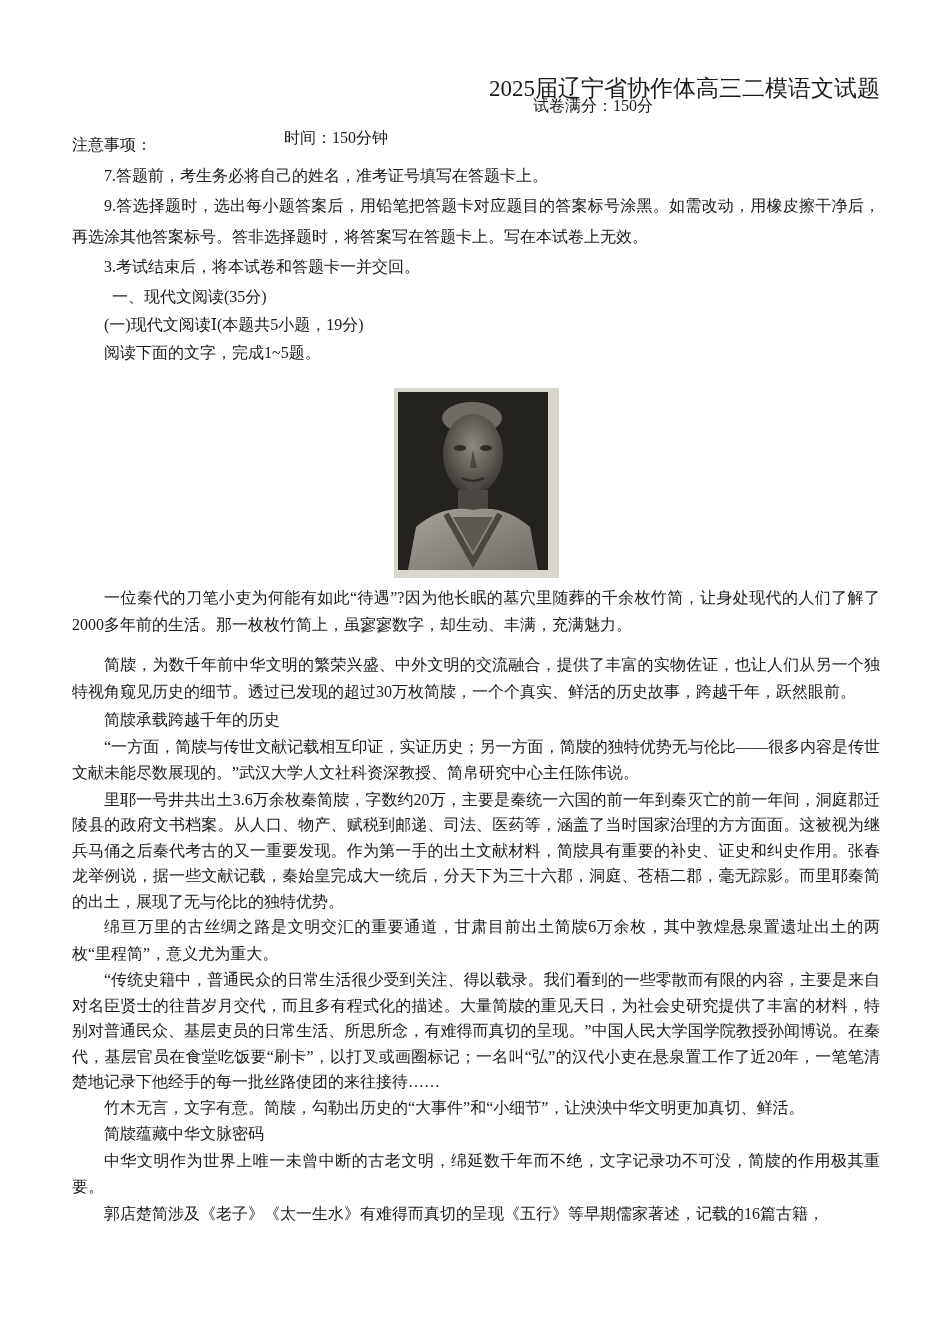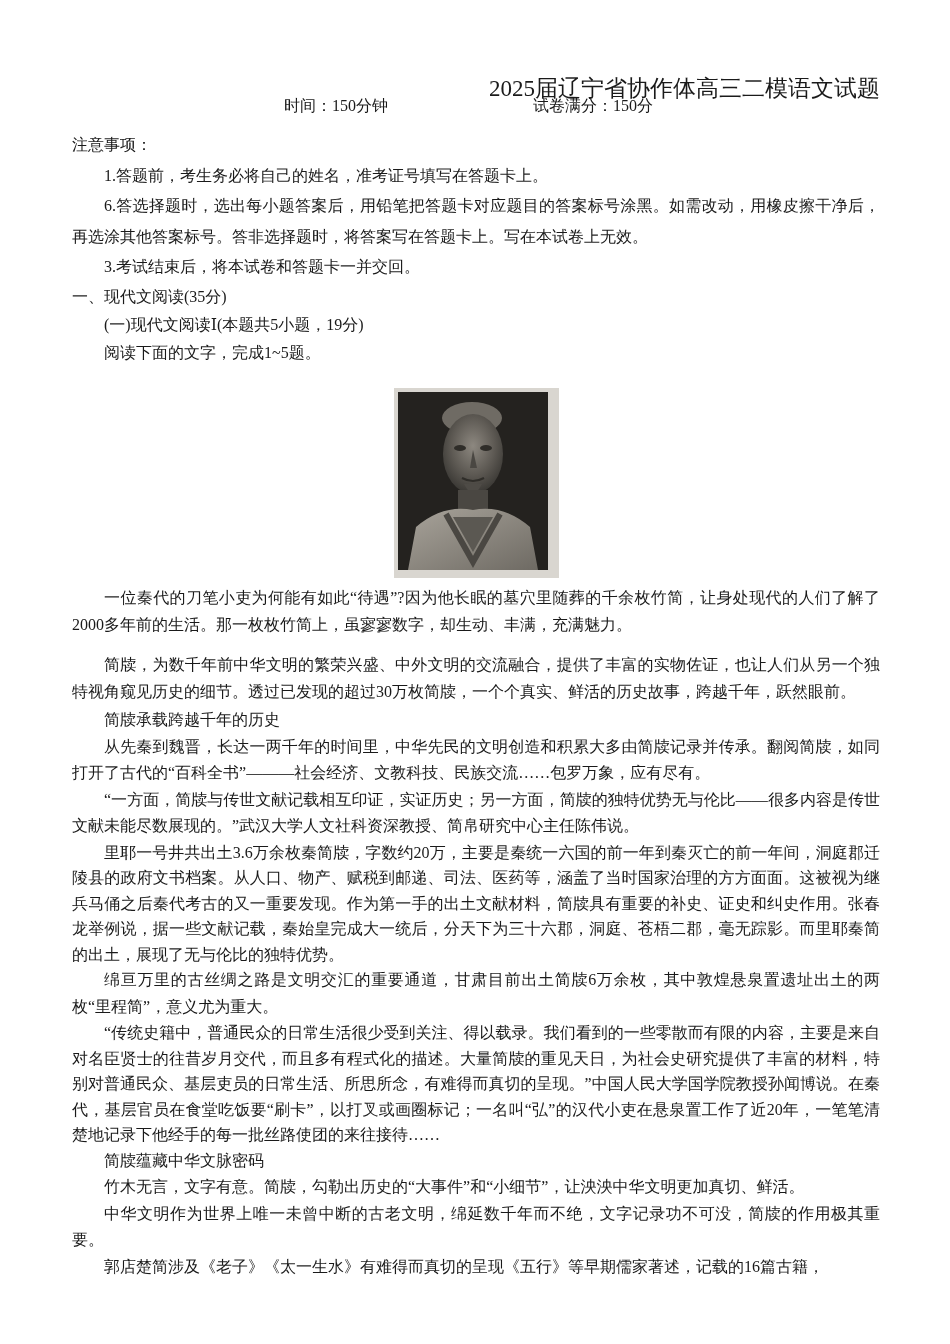--- a/index.html
+++ b/index.html
@@ -36,20 +36,21 @@
     position: absolute;
     top: 96px;
     left: 0;
     width: 808px;
     height: 22px;
     font-size: 16px;
   }
   .meta-time {
     position: absolute;
     left: 212px;
+    margin-top: 32px;
   }
   .meta-score {
     position: absolute;
     left: 461px;
   }
   .block {
     position: absolute;
     left: 0;
     width: 808px;
   }
@@ -98,27 +99,27 @@
 
   <div class="title">2025届辽宁省协作体高三二模语文试题</div>
 
   <div class="meta-row">
     <span class="meta-time">时间：150分钟</span>
     <span class="meta-score">试卷满分：150分</span>
   </div>
 
   <div class="block notice" style="top:130px;">
     <p>注意事项：</p>
-    <p class="indent">1.答题前，考生务必将自己的姓名，准考证号填写在答题卡上。</p>
-    <p class="indent">6.答选择题时，选出每小题答案后，用铅笔把答题卡对应题目的答案标号涂黑。如需改动，用橡皮擦干净后，再选涂其他答案标号。答非选择题时，将答案写在答题卡上。写在本试卷上无效。</p>
+    <p class="indent">7.答题前，考生务必将自己的姓名，准考证号填写在答题卡上。</p>
+    <p class="indent">9.答选择题时，选出每小题答案后，用铅笔把答题卡对应题目的答案标号涂黑。如需改动，用橡皮擦干净后，再选涂其他答案标号。答非选择题时，将答案写在答题卡上。写在本试卷上无效。</p>
     <p class="indent">3.考试结束后，将本试卷和答题卡一并交回。</p>
   </div>
 
   <div class="block body-text" style="top:283px;">
-    <p style="line-height:28px;">一、现代文阅读(35分)</p>
+    <p style="line-height:28px;margin-left:40px;">一、现代文阅读(35分)</p>
     <p class="sub-indent" style="line-height:28px;">(一)现代文阅读Ⅰ(本题共5小题，19分)</p>
     <p class="sub-indent" style="line-height:28px;">阅读下面的文字，完成1~5题。</p>
   </div>
 
   <div class="photo-wrap">
     <div class="photo">
       <svg width="150" height="178" viewBox="0 0 150 178">
         <defs>
           <radialGradient id="face" cx="50%" cy="40%" r="60%">
             <stop offset="0%" stop-color="#8d8880"></stop>
@@ -143,24 +144,23 @@
         <path d="M48 122 L75 170 L102 122" stroke="#4a4742" stroke-width="6" fill="none"></path>
         <path d="M55 125 L75 160 L95 125 Z" fill="#5b5852"></path>
       </svg>
     </div>
   </div>
 
   <div class="block body-text" style="top:585px;">
     <p class="indent">一位秦代的刀笔小吏为何能有如此“待遇”?因为他长眠的墓穴里随葬的千余枚竹简，让身处现代的人们了解了2000多年前的生活。那一枚枚竹简上，虽寥寥数字，却生动、丰满，充满魅力。</p>
     <p class="indent" style="margin-top:14px;">简牍，为数千年前中华文明的繁荣兴盛、中外文明的交流融合，提供了丰富的实物佐证，也让人们从另一个独特视角窥见历史的细节。透过已发现的超过30万枚简牍，一个个真实、鲜活的历史故事，跨越千年，跃然眼前。</p>
     <p class="indent" style="margin-top:2px;">简牍承载跨越千年的历史</p>
-    <p class="indent">从先秦到魏晋，长达一两千年的时间里，中华先民的文明创造和积累大多由简牍记录并传承。翻阅简牍，如同打开了古代的“百科全书”———社会经济、文教科技、民族交流……包罗万象，应有尽有。</p>
     <p class="indent">“一方面，简牍与传世文献记载相互印证，实证历史；另一方面，简牍的独特优势无与伦比——很多内容是传世文献未能尽数展现的。”武汉大学人文社科资深教授、简帛研究中心主任陈伟说。</p>
     <p class="indent" style="line-height:25.5px;">里耶一号井共出土3.6万余枚秦简牍，字数约20万，主要是秦统一六国的前一年到秦灭亡的前一年间，洞庭郡迁陵县的政府文书档案。从人口、物产、赋税到邮递、司法、医药等，涵盖了当时国家治理的方方面面。这被视为继兵马俑之后秦代考古的又一重要发现。作为第一手的出土文献材料，简牍具有重要的补史、证史和纠史作用。张春龙举例说，据一些文献记载，秦始皇完成大一统后，分天下为三十六郡，洞庭、苍梧二郡，毫无踪影。而里耶秦简的出土，展现了无与伦比的独特优势。</p>
     <p class="indent">绵亘万里的古丝绸之路是文明交汇的重要通道，甘肃目前出土简牍6万余枚，其中敦煌悬泉置遗址出土的两枚“里程简”，意义尤为重大。</p>
     <p class="indent" style="line-height:25.5px;">“传统史籍中，普通民众的日常生活很少受到关注、得以载录。我们看到的一些零散而有限的内容，主要是来自对名臣贤士的往昔岁月交代，而且多有程式化的描述。大量简牍的重见天日，为社会史研究提供了丰富的材料，特别对普通民众、基层吏员的日常生活、所思所念，有难得而真切的呈现。”中国人民大学国学院教授孙闻博说。在秦代，基层官员在食堂吃饭要“刷卡”，以打叉或画圈标记；一名叫“弘”的汉代小吏在悬泉置工作了近20年，一笔笔清楚地记录下他经手的每一批丝路使团的来往接待……</p>
+    <p class="indent">竹木无言，文字有意。简牍，勾勒出历史的“大事件”和“小细节”，让泱泱中华文明更加真切、鲜活。</p>
     <p class="indent">简牍蕴藏中华文脉密码</p>
-    <p class="indent">竹木无言，文字有意。简牍，勾勒出历史的“大事件”和“小细节”，让泱泱中华文明更加真切、鲜活。</p>
     <p class="indent">中华文明作为世界上唯一未曾中断的古老文明，绵延数千年而不绝，文字记录功不可没，简牍的作用极其重要。</p>
     <p class="indent">郭店楚简涉及《老子》《太一生水》有难得而真切的呈现《五行》等早期儒家著述，记载的16篇古籍，</p>
   </div>
 
 </div>
 
 </body></html>

